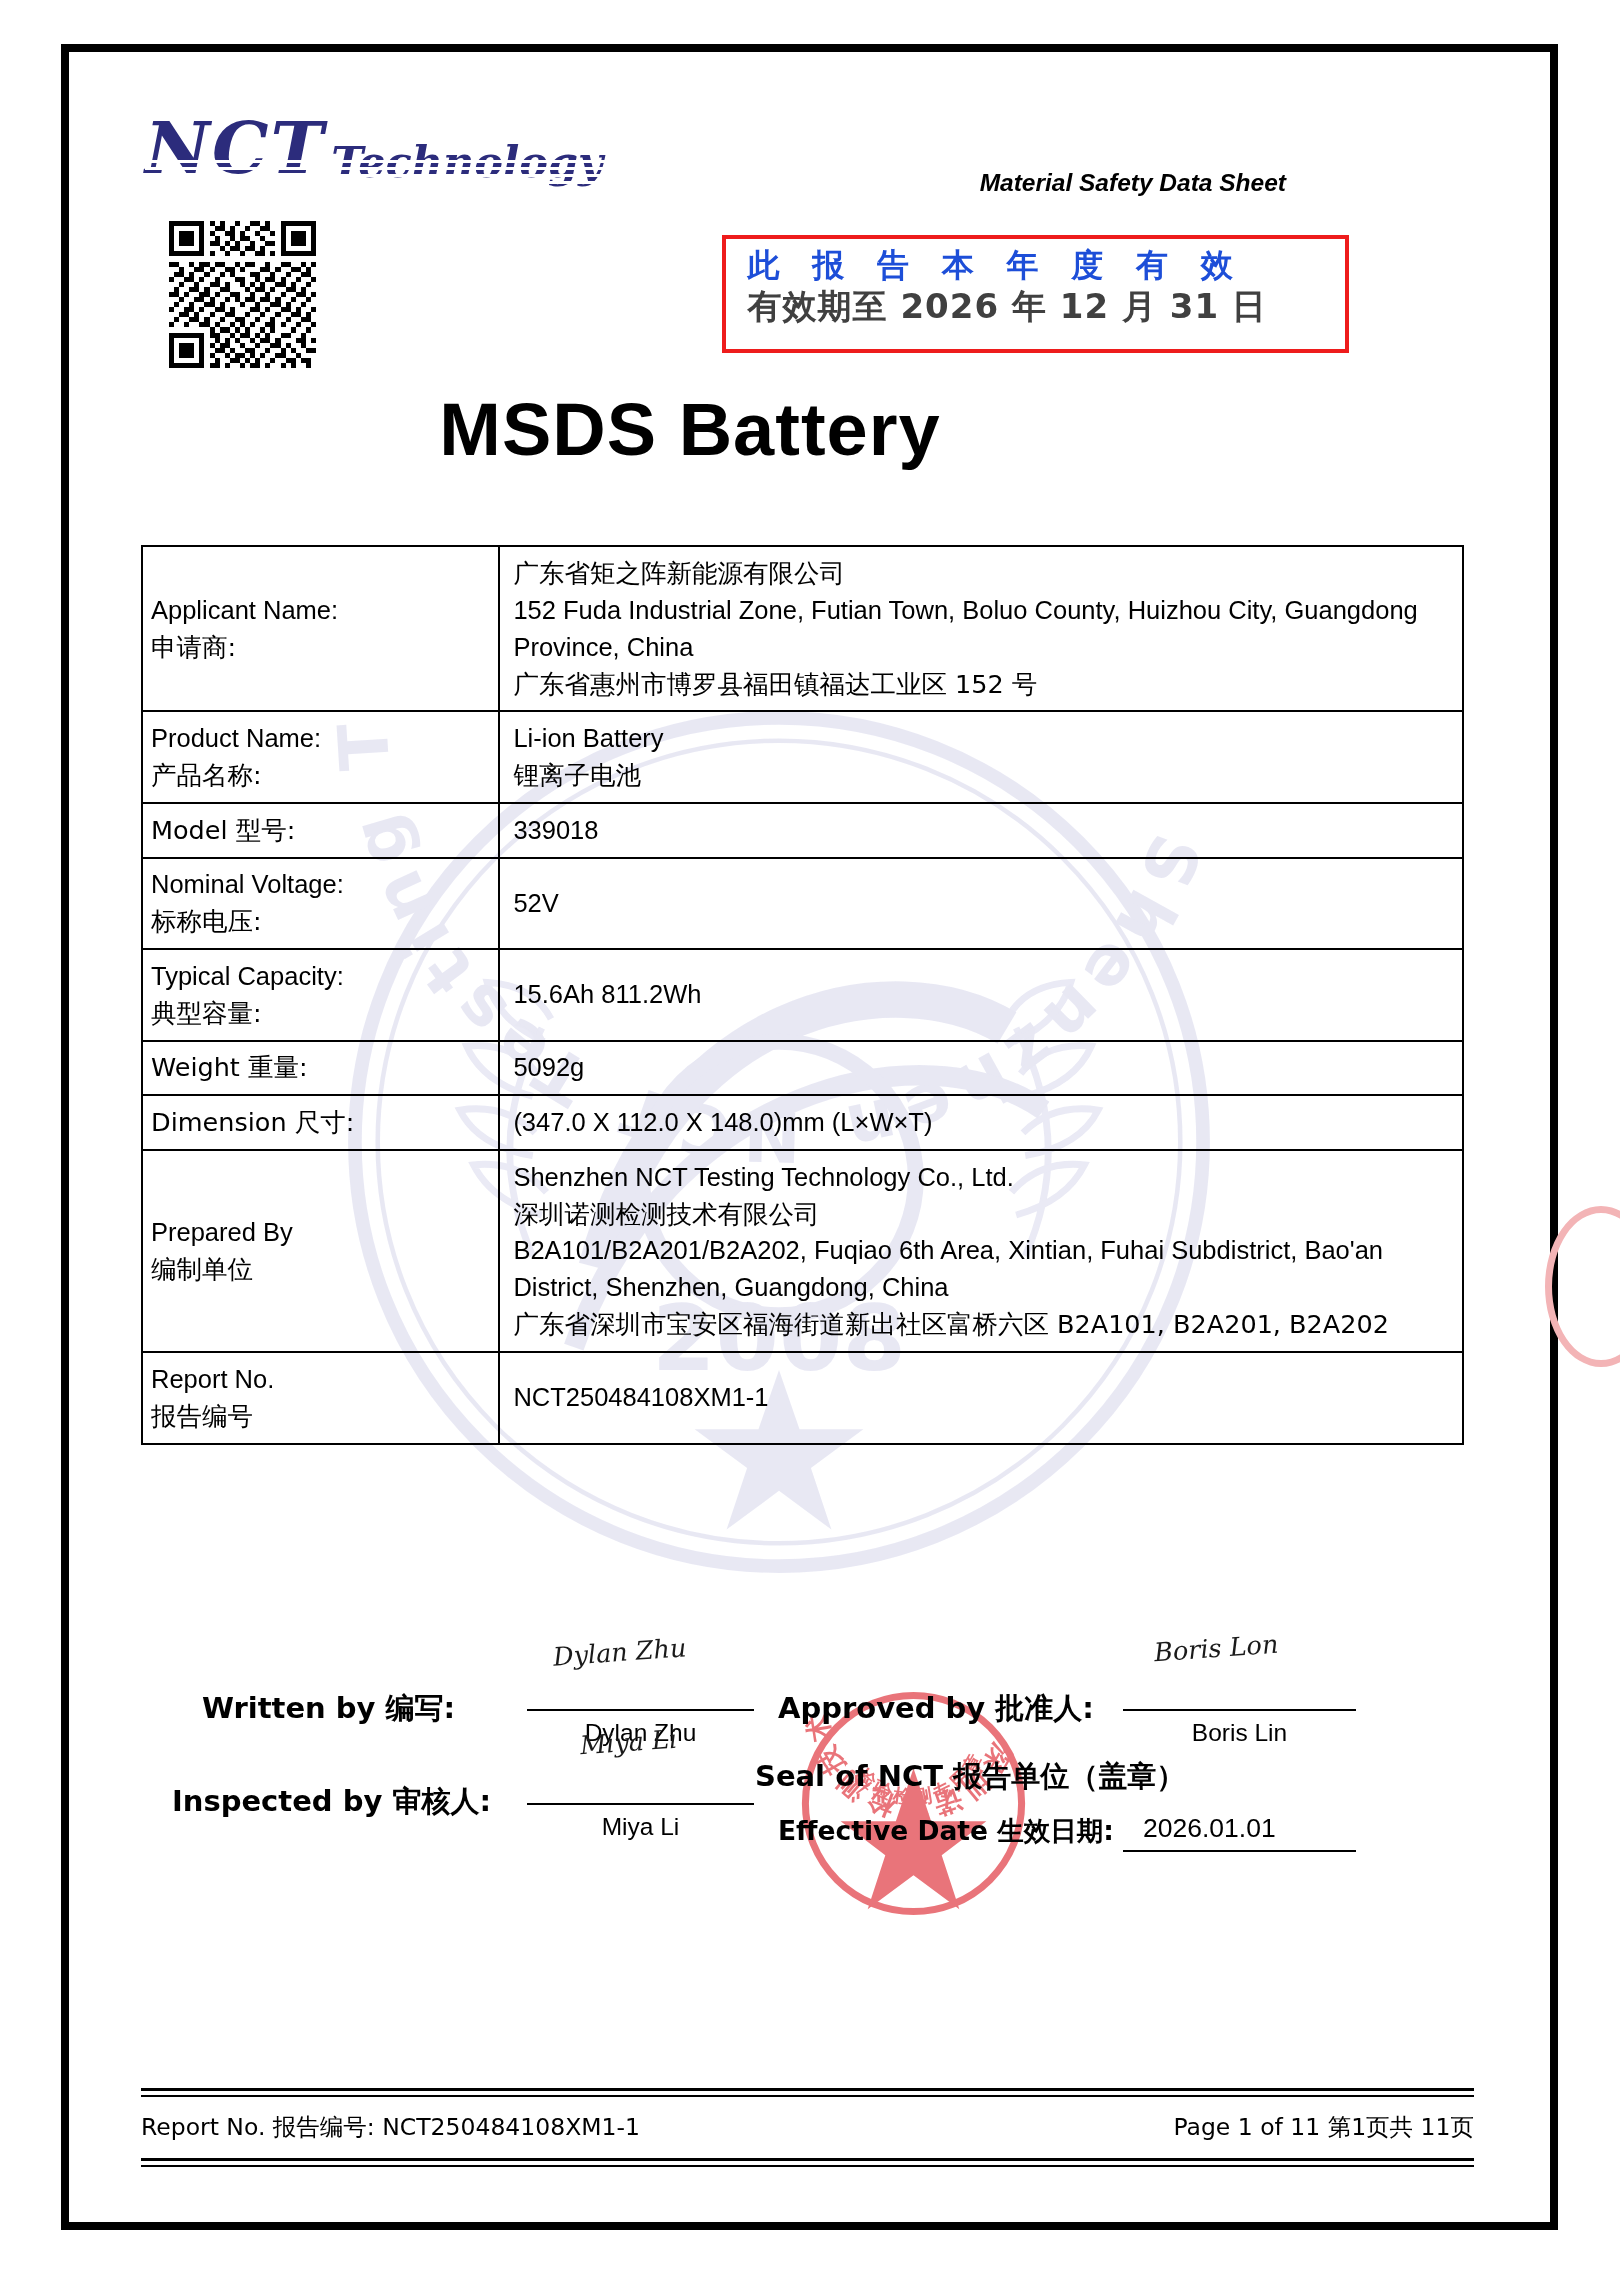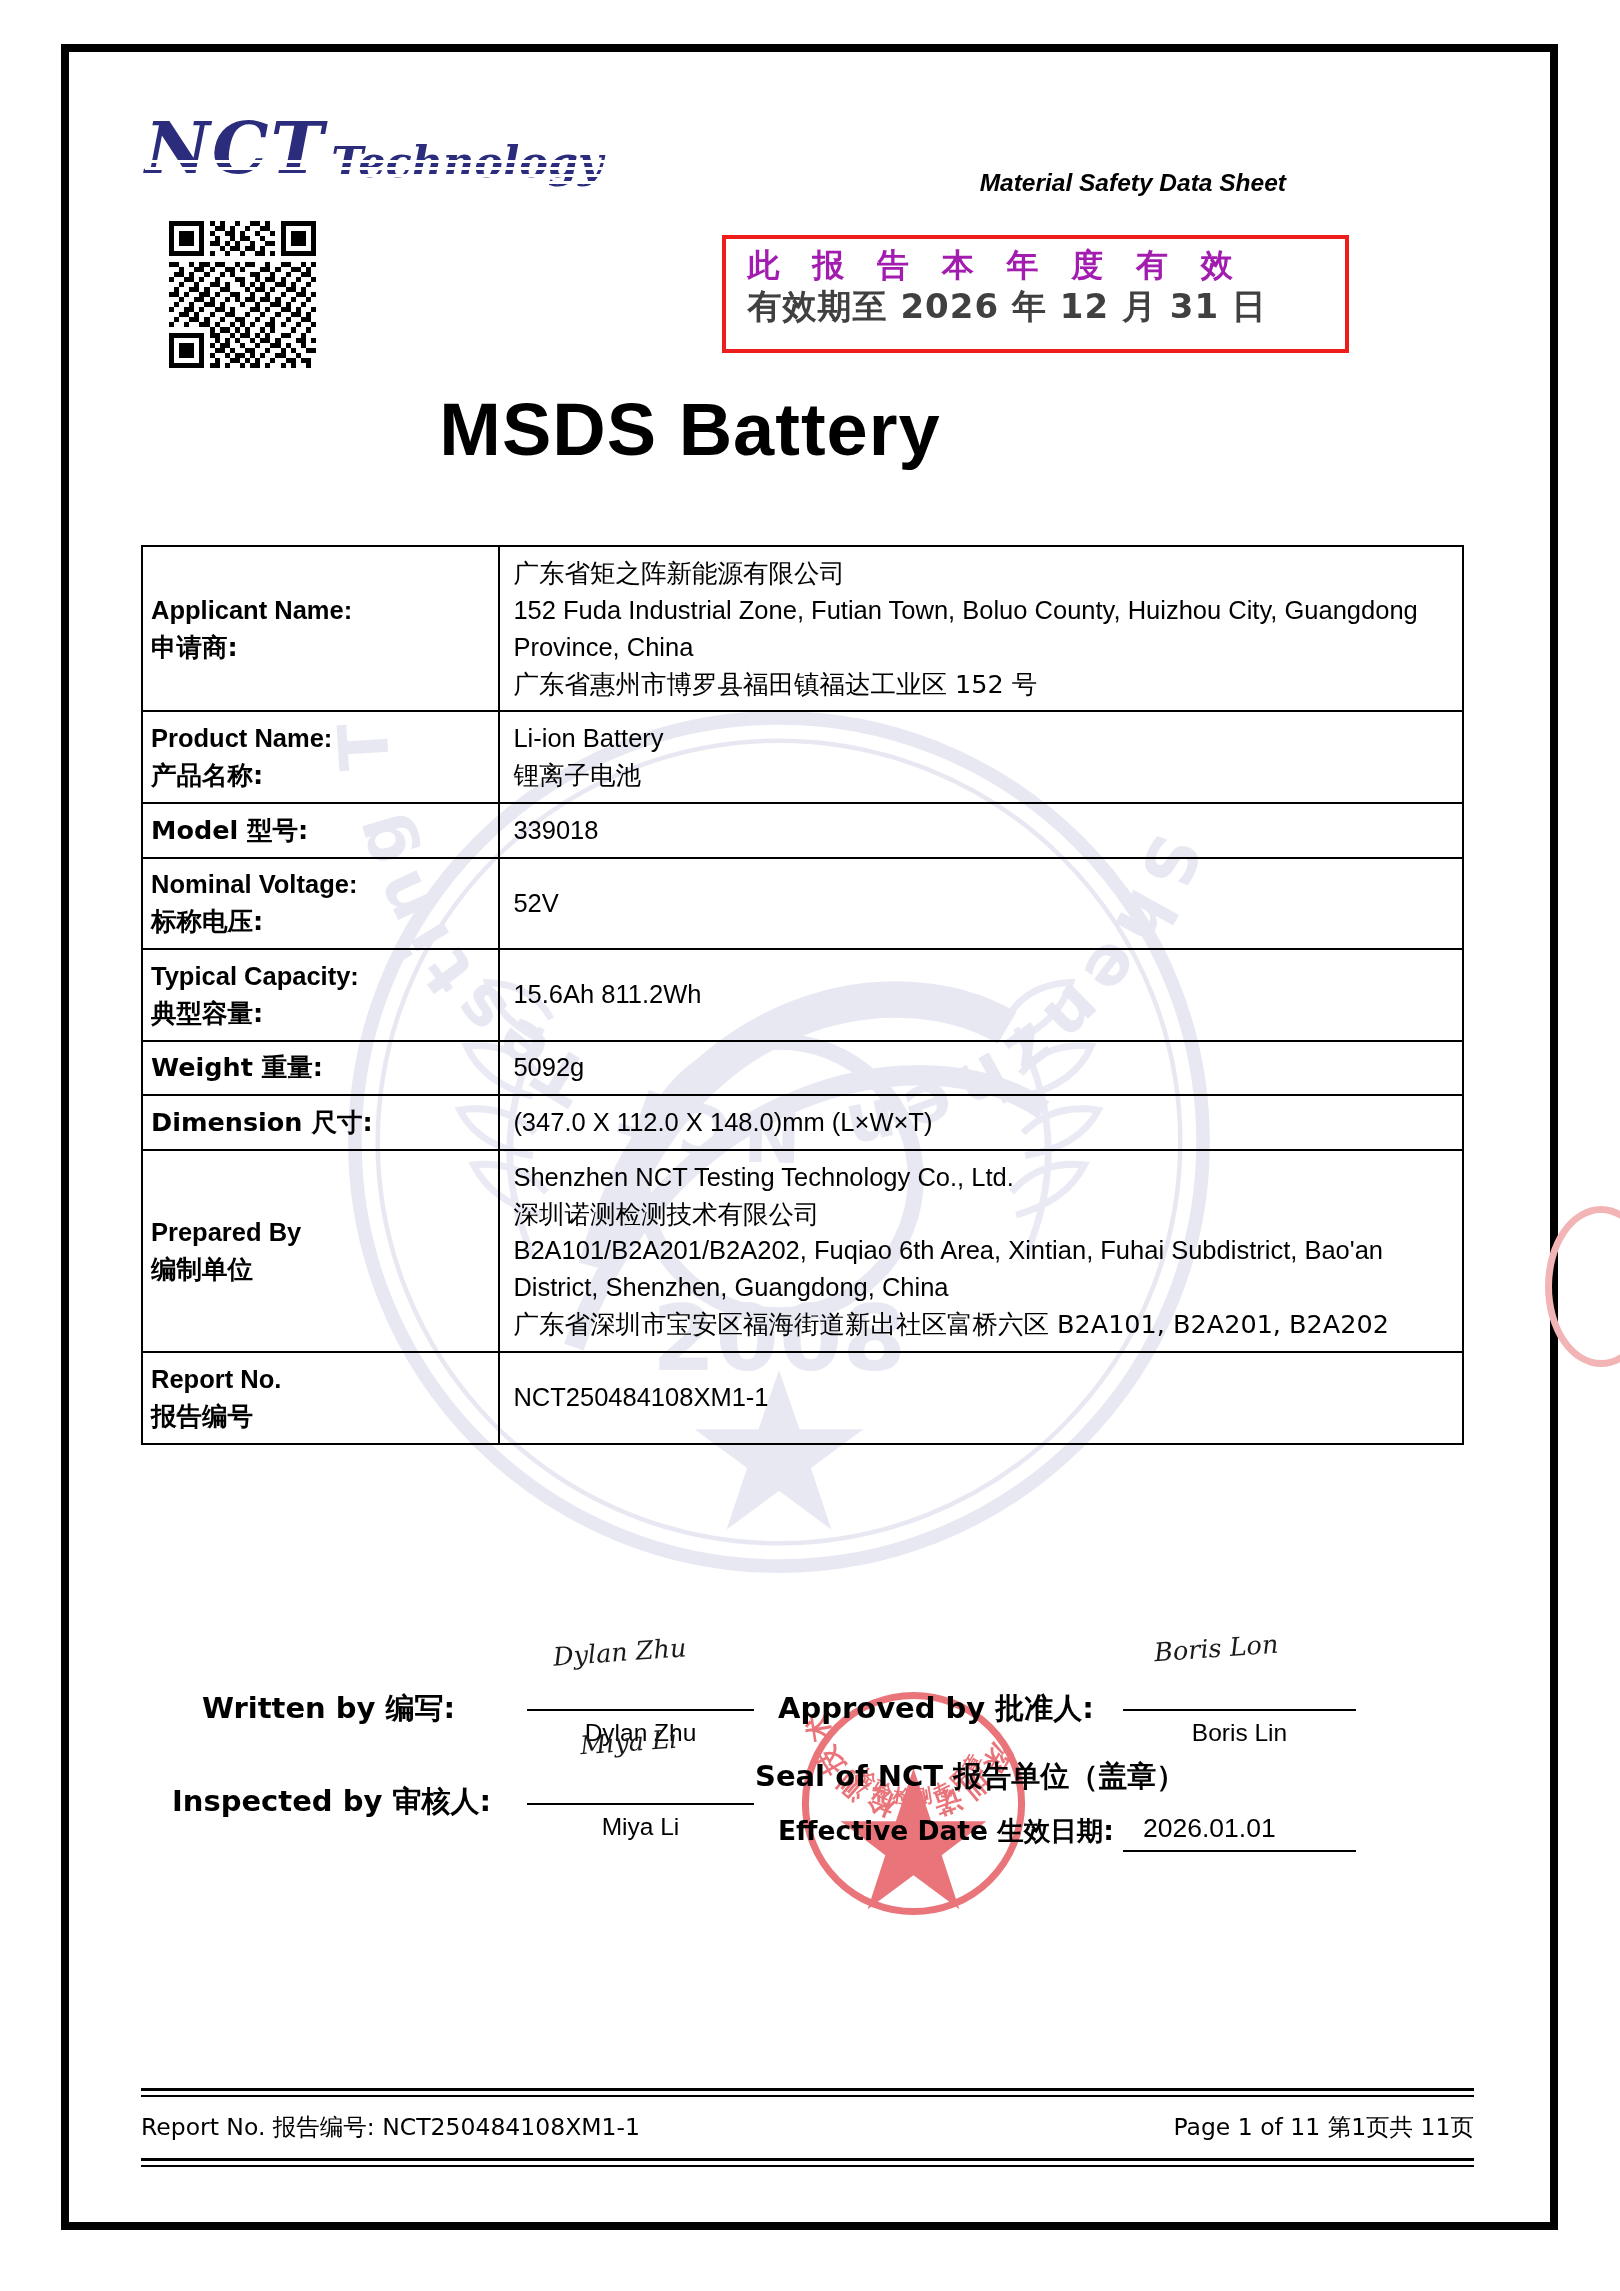--- a/index.html
+++ b/index.html
@@ -118,21 +118,21 @@
   #validity-box {
     position: absolute;
     left: 722px; top: 235px;
     width: 627px; height: 118px;
     border: 4.9px solid #ee1c1c;
     box-sizing: border-box;
     z-index: 4;
     padding: 5.9px 0 0 21.6px;
   }
   .validity-line1 {
-    color: #a21caf;
+    color: #1d4ed8;
     font-weight: bold;
     font-size: 32px;
     letter-spacing: 10.8px;
     line-height: 1.25;
     font-family: "DejaVu Sans", sans-serif;
   }
   .validity-line2 {
     color: #404040;
     font-weight: bold;
     font-size: 34px;
@@ -163,21 +163,21 @@
   }
   #main-table td {
     border: 2px solid #000;
     padding: 7.8px 13.7px;
     vertical-align: middle;
     font-size: 25.5px;
     line-height: 1.45;
   }
   #main-table td.lbl {
     width: 333px;
-    font-weight: bold;
+    font-weight: normal;
     padding-left: 8px;
   }
   #main-table td.val {
     font-weight: normal;
   }
   .cjk { font-family: "DejaVu Sans", sans-serif; }
 
   
   #sig-area {
     position: absolute;

